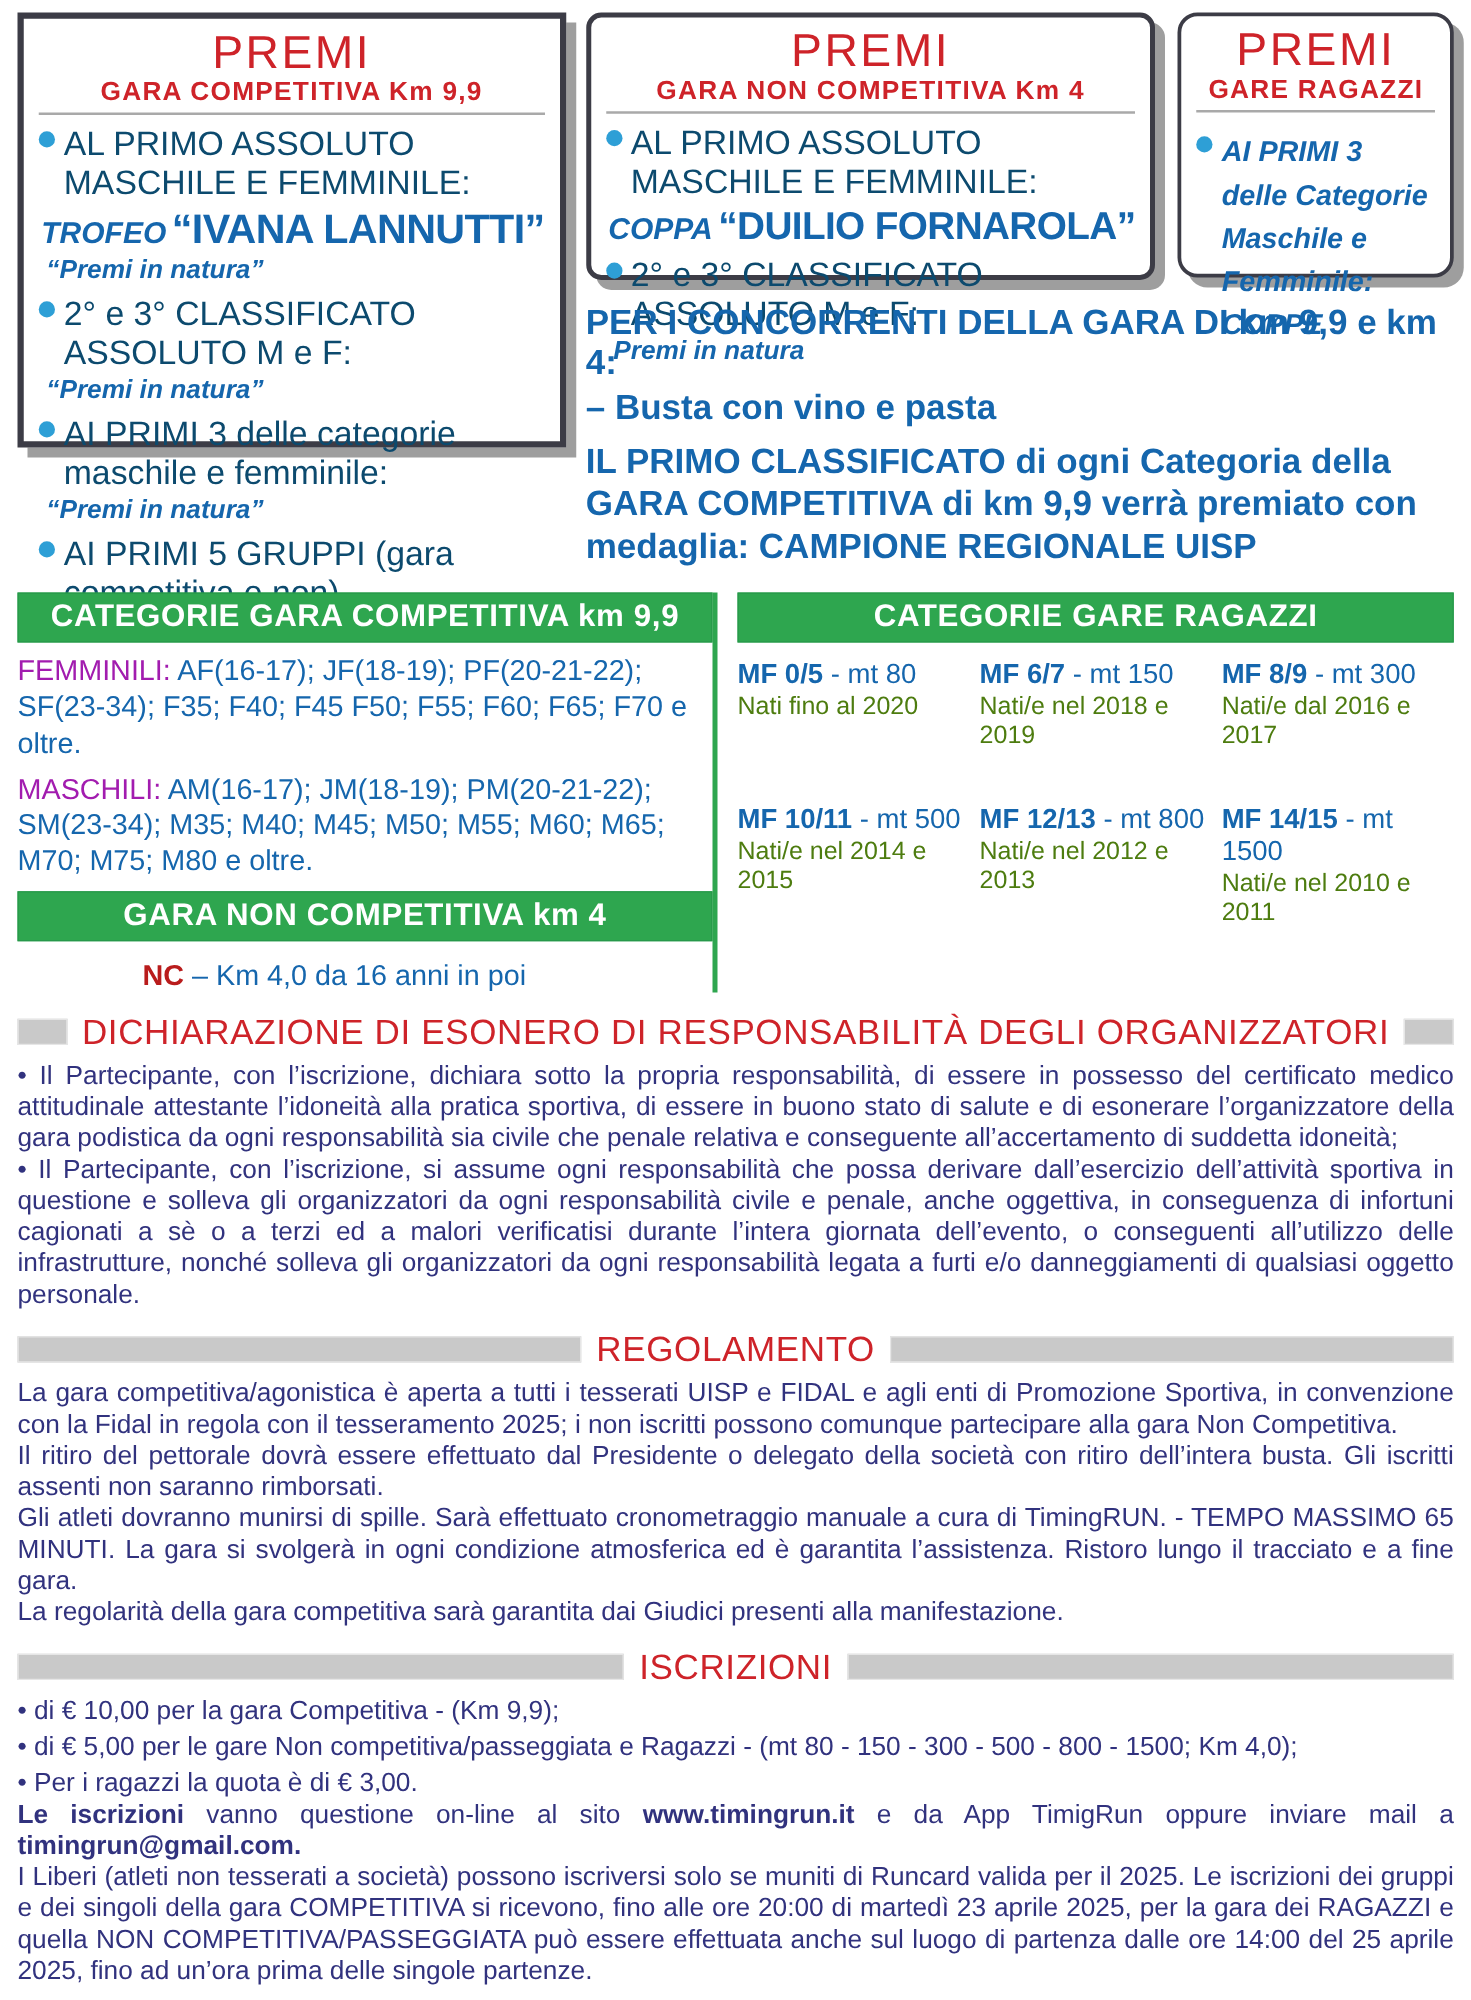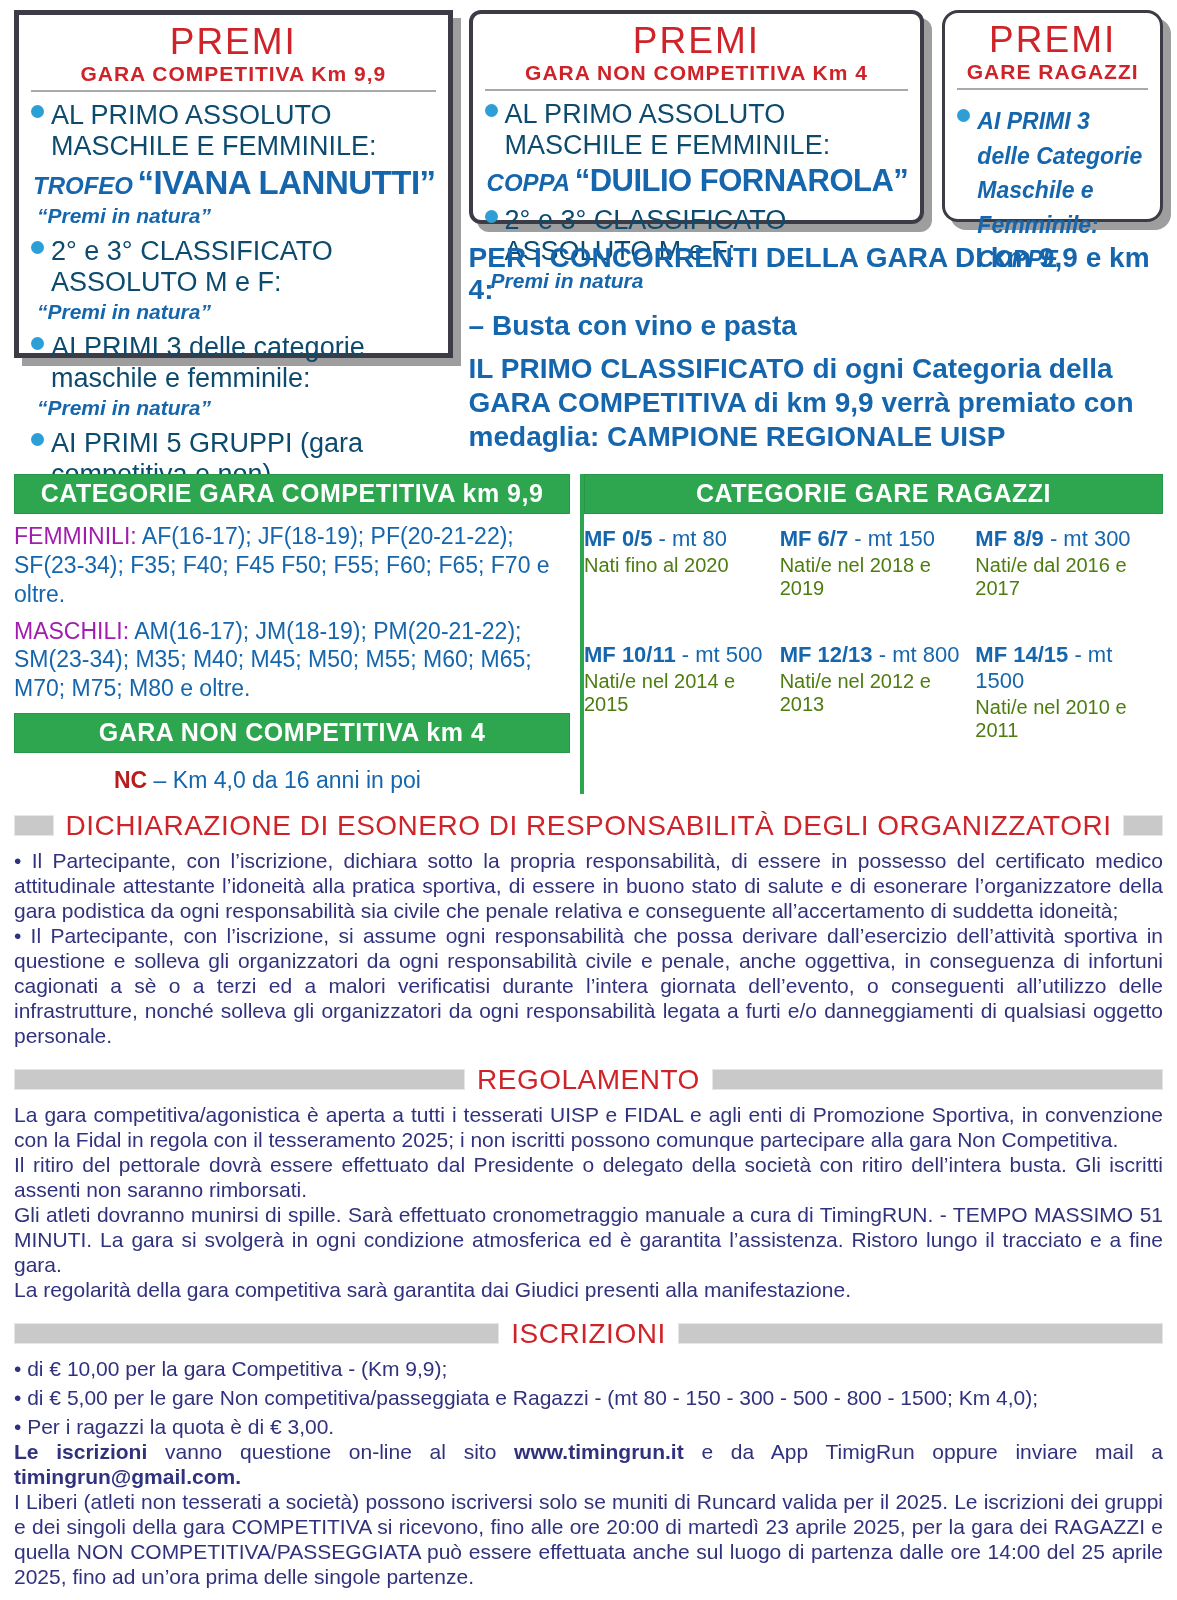--- a/index.html
+++ b/index.html
@@ -36,21 +36,21 @@
   .box3 .pitem { margin-top:14px; }
   .box3-lines { color:#1566ad; font-size:23px; font-weight:bold; font-style:italic; line-height:1.5; }
   
   .concorrenti { margin-top:18px; color:#1566ad; font-weight:bold; }
   .conc-l1 { font-size:28px; }
   .conc-l2 { font-size:28px; margin-top:4px; }
   .conc-l3 { font-size:28px; margin-top:10px; line-height:1.22; }
   
   .mid { display:flex; margin-top:20px; }
   .mid-left { flex:0 0 556px; }
-  .mid-right { flex:1; border-left:4px solid #2ea64f; margin-left:10px; }
+  .mid-right { flex:1; border-left:4px solid #2ea64f; padding-left:16px; }
   .green-bar {
     background:#2ea64f; color:#fff; text-align:center;
     font-size:25px; font-weight:bold; letter-spacing:0.5px;
     padding:4px 0 5px 0; border:1px solid #27984a;
   }
   .cats { margin-top:8px; font-size:23px; line-height:1.25; }
   .cat-label { color:#a21caf; }
   .cat-list { color:#1566ad; }
   .bar2 { margin-top:10px; }
   .nc-line { margin:14px 0 0 100px; font-size:23px; color:#1566ad; }
@@ -205,21 +205,21 @@
   <p class="body-p">•  Il Partecipante, con l’iscrizione, dichiara sotto la propria responsabilità, di essere in possesso del certificato medico attitudinale attestante l’idoneità alla pratica sportiva, di essere in buono stato di salute e di esonerare l’organizzatore della gara podistica da ogni responsabilità sia civile che penale relativa e conseguente all’accertamento di suddetta idoneità;</p>
   <p class="body-p">•  Il Partecipante, con l’iscrizione, si assume ogni responsabilità che possa derivare dall’esercizio dell’attività sportiva in questione e solleva gli organizzatori da ogni responsabilità civile e penale, anche oggettiva, in conseguenza di infortuni cagionati a sè o a terzi ed a malori verificatisi durante l’intera giornata dell’evento, o conseguenti all’utilizzo delle infrastrutture, nonché solleva gli organizzatori da ogni responsabilità legata a furti e/o danneggiamenti di qualsiasi oggetto personale.</p>
 
   <div class="section-header">
     <div class="gbar"></div>
     <div class="shead">REGOLAMENTO</div>
     <div class="gbar"></div>
   </div>
   <p class="body-p">La gara competitiva/agonistica è aperta a tutti i tesserati UISP e FIDAL e agli enti di Promozione Sportiva, in convenzione con la Fidal in regola con il tesseramento 2025; i non iscritti possono comunque partecipare alla gara Non Competitiva.</p>
   <p class="body-p">Il ritiro del pettorale dovrà essere effettuato dal Presidente o delegato della società con ritiro dell’intera busta. Gli iscritti assenti non saranno rimborsati.</p>
-  <p class="body-p">Gli atleti dovranno munirsi di spille. Sarà effettuato cronometraggio manuale a cura di TimingRUN. - TEMPO MASSIMO 51 MINUTI. La gara si svolgerà in ogni condizione atmosferica ed è garantita l’assistenza. Ristoro lungo il tracciato e a fine gara.</p>
+  <p class="body-p">Gli atleti dovranno munirsi di spille. Sarà effettuato cronometraggio manuale a cura di TimingRUN. - TEMPO MASSIMO 65 MINUTI. La gara si svolgerà in ogni condizione atmosferica ed è garantita l’assistenza. Ristoro lungo il tracciato e a fine gara.</p>
   <p class="body-p">La regolarità della gara competitiva sarà garantita dai Giudici presenti alla manifestazione.</p>
 
   <div class="section-header">
     <div class="gbar"></div>
     <div class="shead">ISCRIZIONI</div>
     <div class="gbar"></div>
   </div>
   <p class="body-p mt4">•  di € 10,00 per la gara Competitiva - (Km 9,9);</p>
   <p class="body-p mt4">•  di € 5,00 per le gare Non competitiva/passeggiata e Ragazzi - (mt 80 - 150 - 300 - 500 - 800 - 1500; Km 4,0);</p>
   <p class="body-p mt4">•  Per i ragazzi la quota è di € 3,00.</p>

